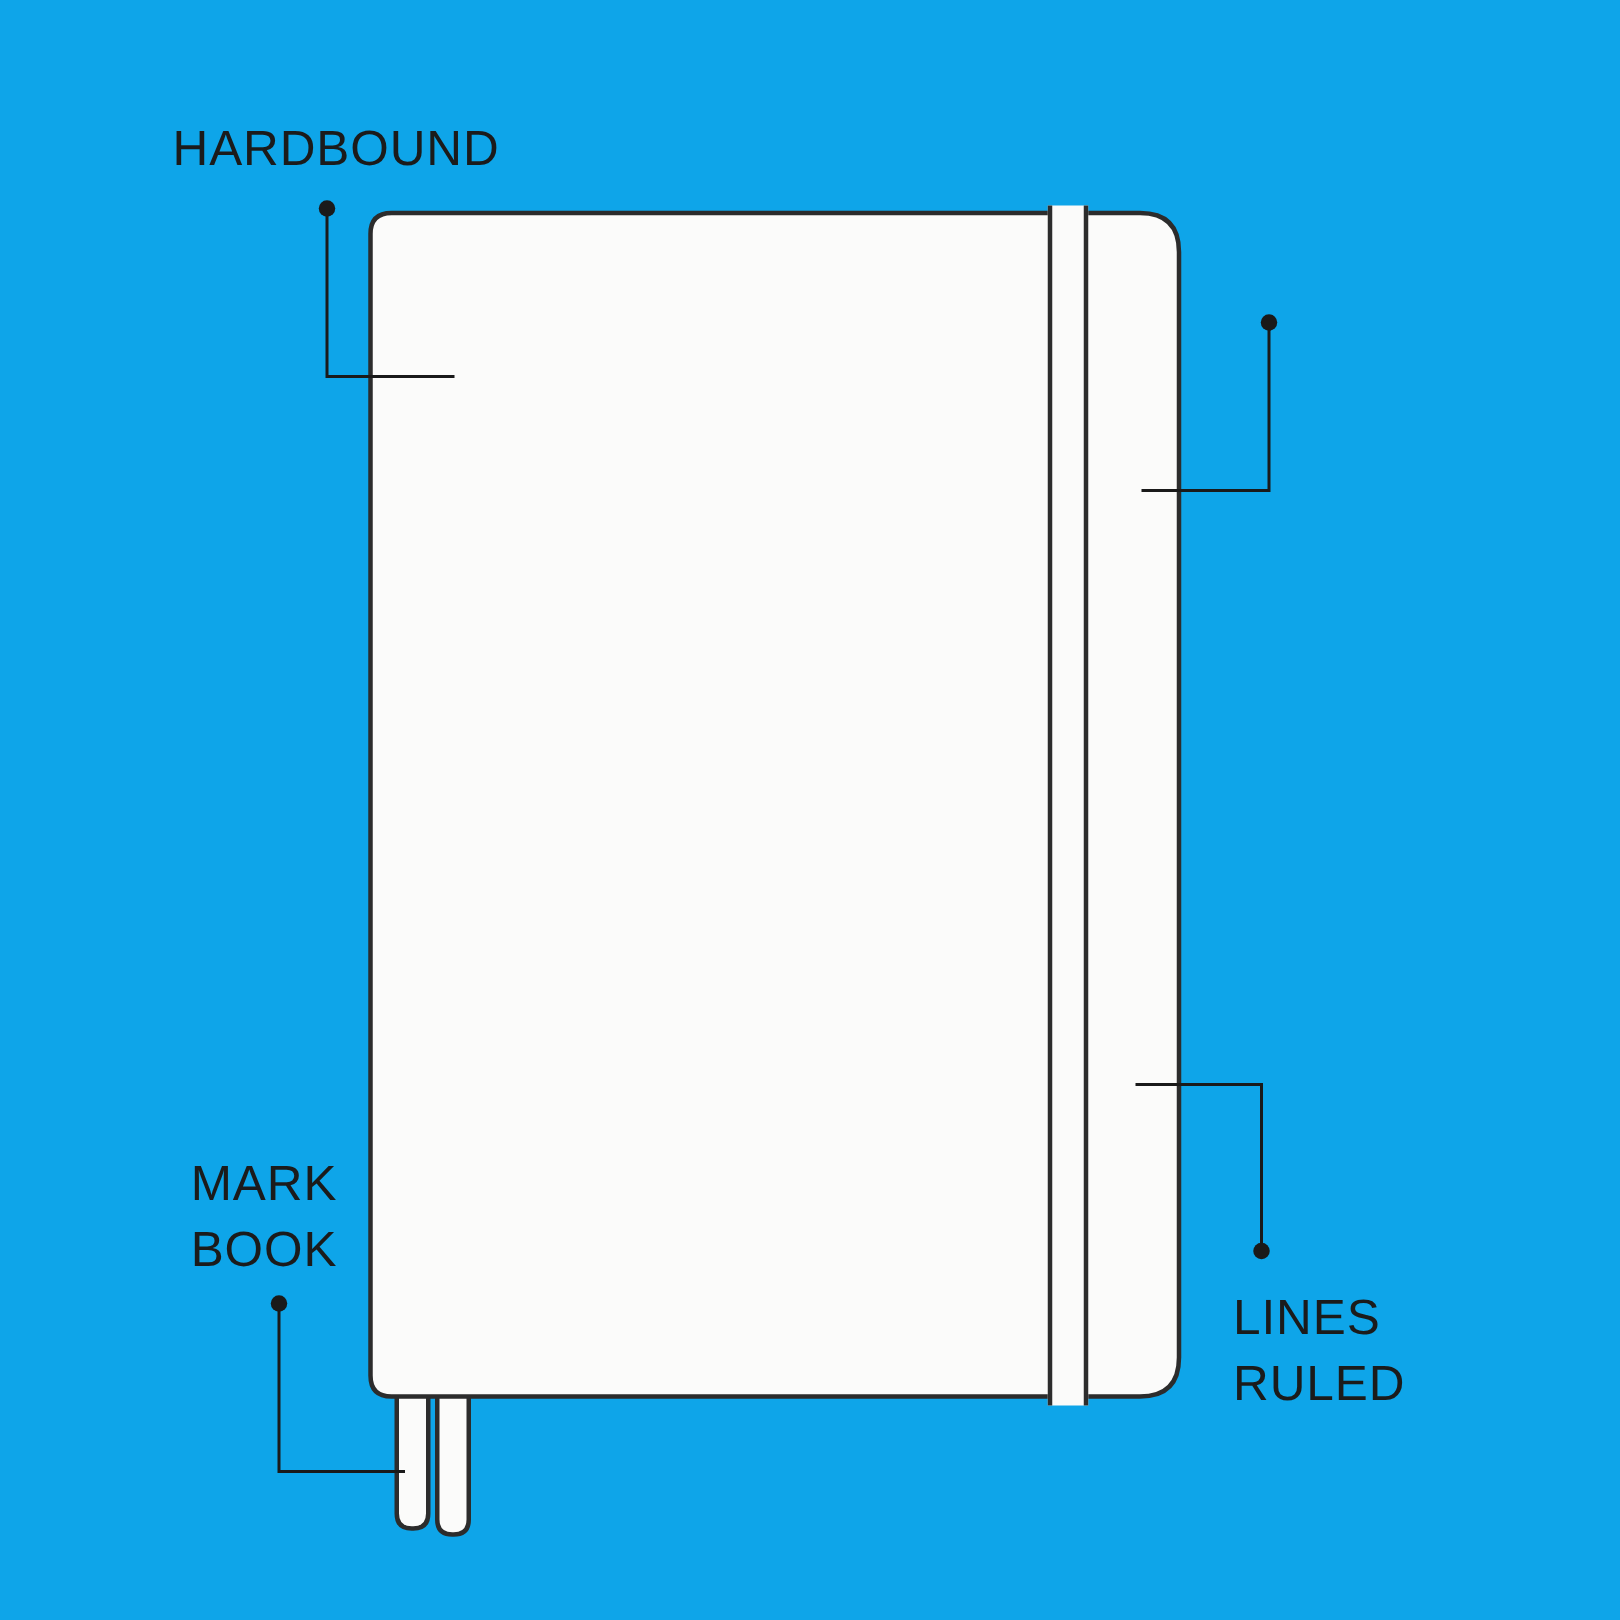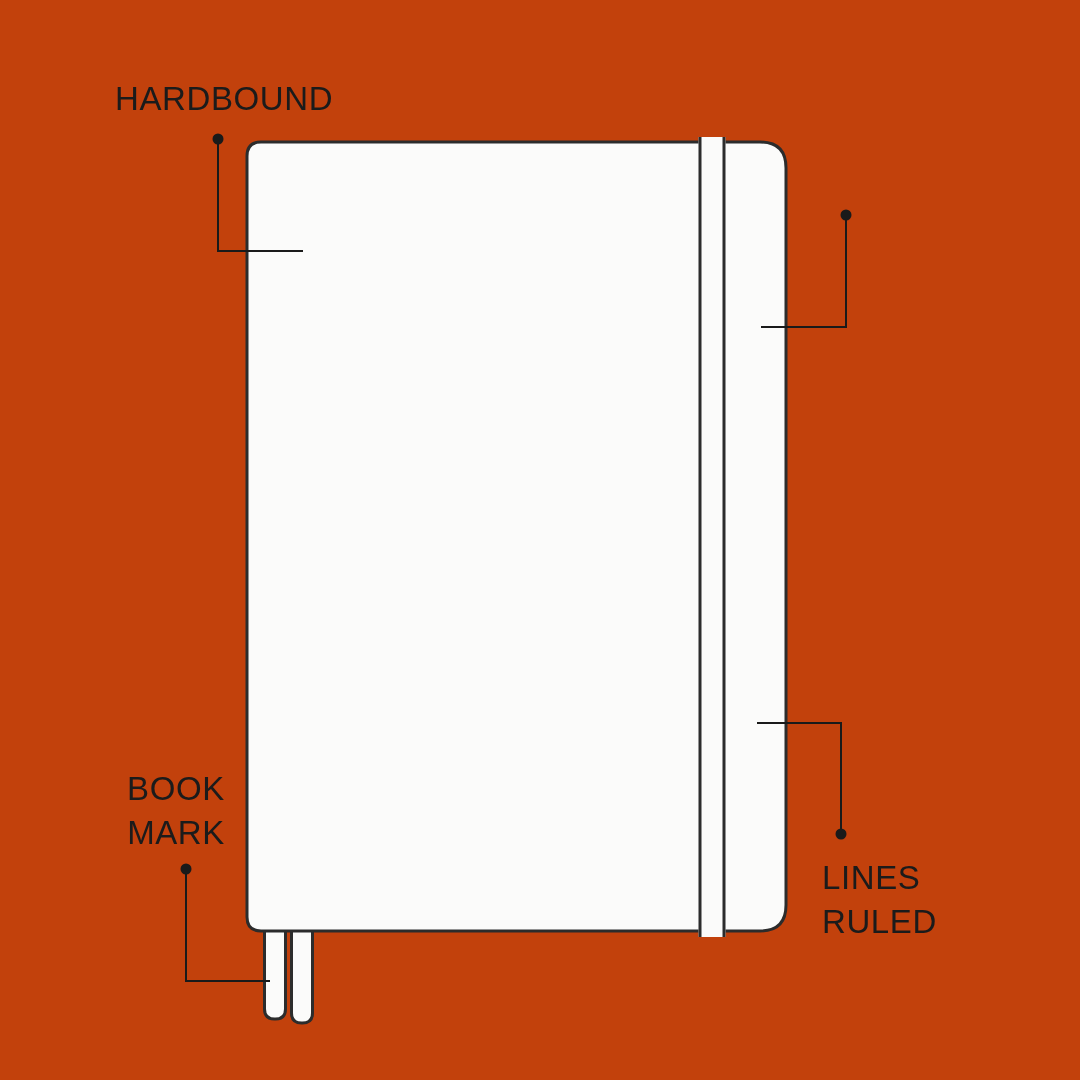--- a/index.html
+++ b/index.html
@@ -5,21 +5,21 @@
   html, body {
     margin: 0;
     padding: 0;
   }
   .stage {
     position: relative;
     width: 1080px;
     height: 1080px;
     overflow: hidden;
     font-family: "Liberation Sans", sans-serif;
-    background: #c2410c;
+    background: #0ea5e9;
   }
   .stage svg {
     position: absolute;
     top: 0;
     left: 0;
   }
   .label {
     position: absolute;
     color: #1b1b1b;
     font-size: 33px;
@@ -64,22 +64,22 @@
       <circle cx="841" cy="834" r="5.5"></circle>
     </g>
   </svg>
 
   <div class="label" style="left:115px; top:77px;">
     <span>HARDBOUND</span>
   </div>
 
 
   <div class="label center" style="left:96px; top:767px; width:160px;">
+    <span>MARK</span>
     <span>BOOK</span>
-    <span>MARK</span>
   </div>
 
   <div class="label" style="left:822px; top:856px;">
     <span>LINES</span>
     <span>RULED</span>
   </div>
 
 </div>
 
 </body></html>

